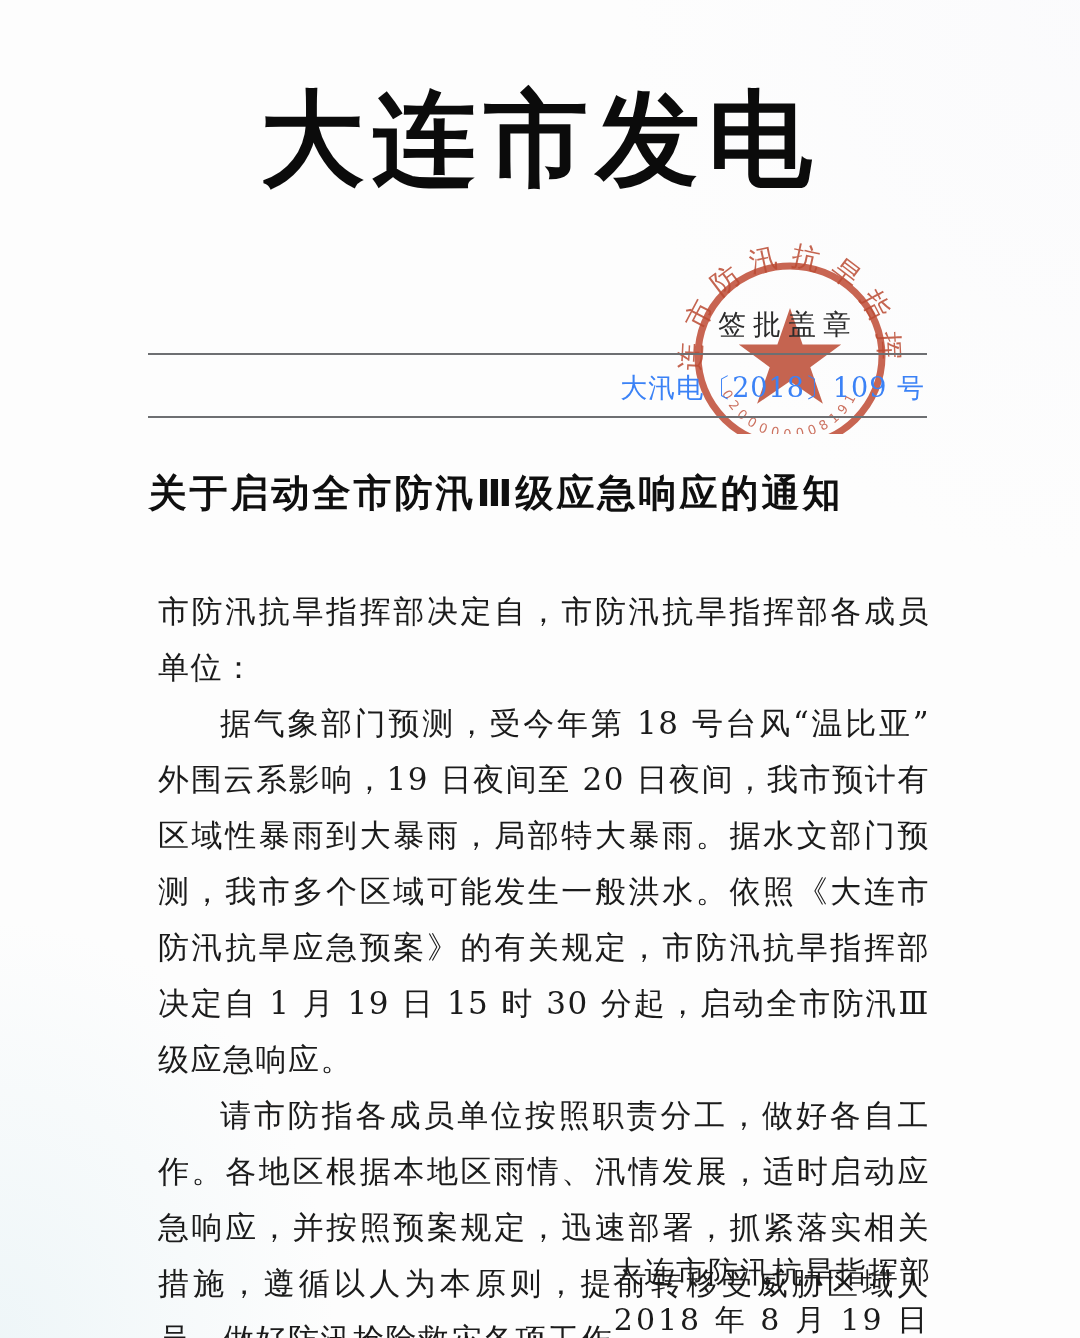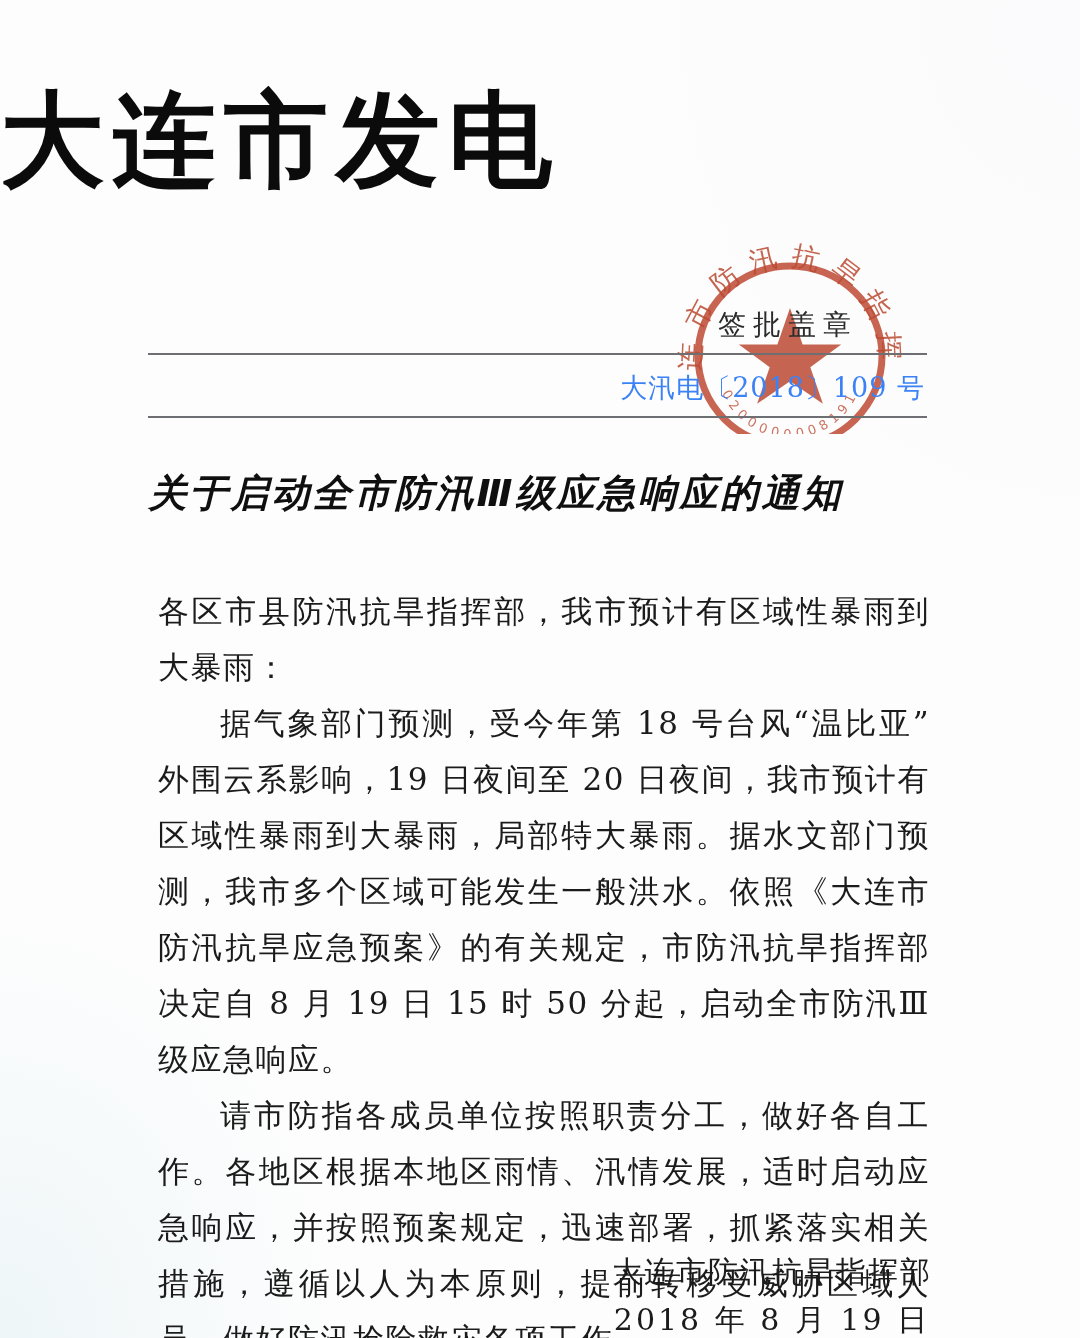--- a/index.html
+++ b/index.html
@@ -27,21 +27,22 @@
       radial-gradient(ellipse at 100% 0%, rgba(250,250,252,0.8) 0%, rgba(255,255,255,0) 30%);
     pointer-events: none;
   }
 
   
   .masthead {
     position: absolute;
     left: 0;
     top: 84px;
     width: 1080px;
-    font-family: Liberation Sans, sans-serif;
+    text-align: center;
+    font-family: Liberation Serif, serif;
     font-weight: 700;
     font-size: 104px;
     letter-spacing: 8px;
     line-height: 1.08;
     color: #0b0b0b;
     white-space: nowrap;
   }
 
   
   .hdr-row {
@@ -114,21 +115,20 @@
     left: 0;
     top: 468px;
     width: 992px;
     text-align: center;
     font-family: "DejaVu Sans", "Liberation Sans", sans-serif;
     font-weight: 700;
     font-size: 38px;
     letter-spacing: 3px;
     color: #0f0f0f;
     white-space: nowrap;
-    font-style: italic;
   }
 
   
   .body-block {
     position: absolute;
     left: 158px;
     top: 583px;
     width: 772px;
     font-size: 31px;
     line-height: 56px;
@@ -189,22 +189,22 @@
       <text font-family="'DejaVu Sans', 'Liberation Sans', sans-serif" font-size="13" fill="#c0503a" opacity="0.8" letter-spacing="5">
         <textPath href="#codePath" startOffset="50%" text-anchor="middle">0200000008191</textPath>
       </text>
     </svg>
   </div>
   <div class="seal-overlay-text">签批盖章</div>
 
   <div class="doc-title">关于启动全市防汛Ⅲ级应急响应的通知</div>
 
   <div class="body-block">
-    <p>各区市县防汛抗旱指挥部，我市预计有区域性暴雨到大暴雨：</p>
-    <p class="indent">据气象部门预测，受今年第 18 号台风“温比亚”外围云系影响，19 日夜间至 20 日夜间，我市预计有区域性暴雨到大暴雨，局部特大暴雨。据水文部门预测，我市多个区域可能发生一般洪水。依照《大连市防汛抗旱应急预案》的有关规定，市防汛抗旱指挥部决定自 8 月 19 日 15 时 50 分起，启动全市防汛Ⅲ级应急响应。</p>
+    <p>市防汛抗旱指挥部决定自，市防汛抗旱指挥部各成员单位：</p>
+    <p class="indent">据气象部门预测，受今年第 18 号台风“温比亚”外围云系影响，19 日夜间至 20 日夜间，我市预计有区域性暴雨到大暴雨，局部特大暴雨。据水文部门预测，我市多个区域可能发生一般洪水。依照《大连市防汛抗旱应急预案》的有关规定，市防汛抗旱指挥部决定自 1 月 19 日 15 时 30 分起，启动全市防汛Ⅲ级应急响应。</p>
     <p class="indent">请市防指各成员单位按照职责分工，做好各自工作。各地区根据本地区雨情、汛情发展，适时启动应急响应，并按照预案规定，迅速部署，抓紧落实相关措施，遵循以人为本原则，提前转移受威胁区域人员，做好防汛抢险救灾各项工作。</p>
   </div>
 
   <div class="sign-block">
     <div>大连市防汛抗旱指挥部</div>
     <div class="sign-date">2018 年 8 月 19 日</div>
   </div>
 
 </div>
 

